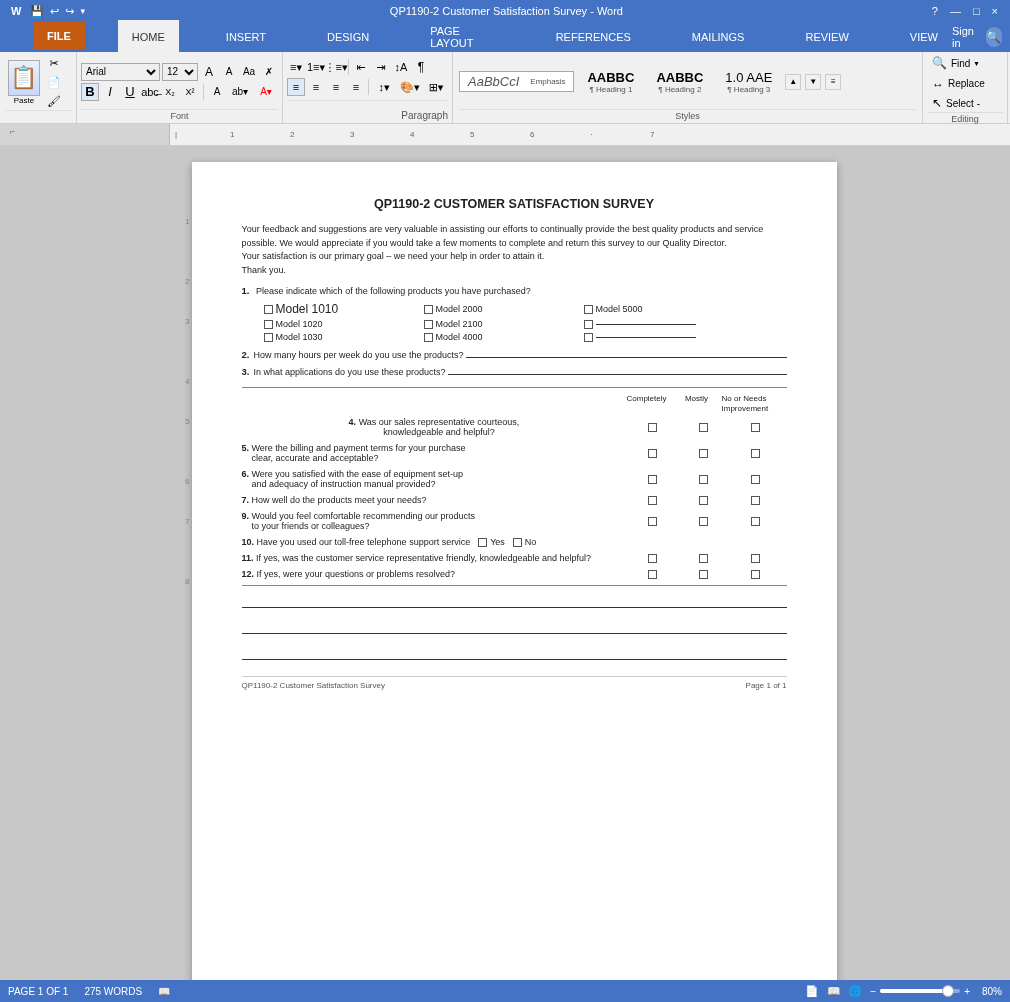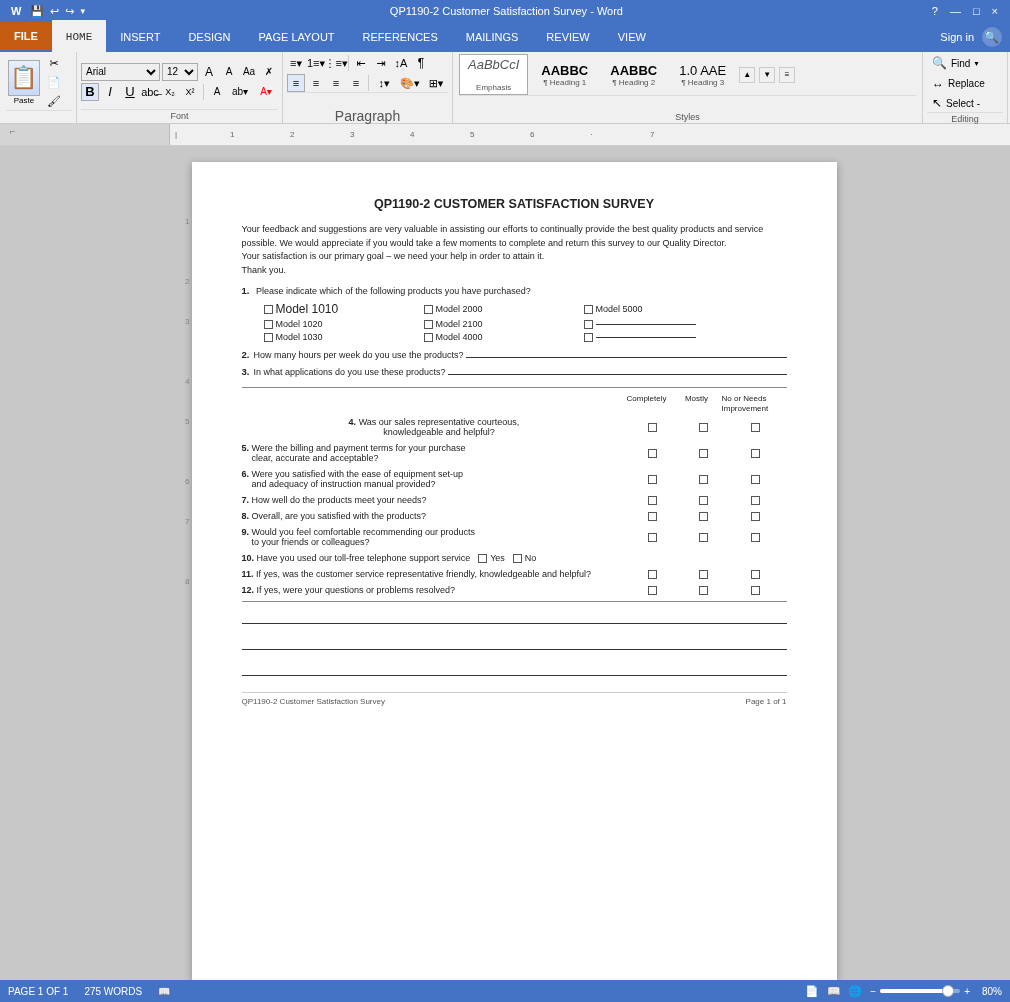--- a/index.html
+++ b/index.html
@@ -1,22 +1,22 @@
 <!DOCTYPE html>
 <html><head>
   <meta charset="utf-8">
   <style>
     * { box-sizing: border-box; margin: 0; padding: 0; }
     body { font-family: 'Segoe UI', Arial, sans-serif; font-size: 12px; background: #c8c8c8; overflow: hidden; width: 1010px; height: 1002px; }
 
     
     #title-bar { background: #4472c4; height: 22px; display: flex; align-items: center; justify-content: space-between; padding: 0 8px; color: white; font-size: 11px; }
     #ribbon-tabs { display: flex; background: #4472c4; height: 28px; }
-    .ribbon-tab { padding: 0 14px; display: flex; align-items: center; color: white; font-size: 11px; cursor: pointer; height: 28px; }
-    .ribbon-tab.active { background: #f0f0f0; color: #333; height: 30px; margin-top: -2px; border-top: 2px solid #f0f0f0; font-family: Liberation Mono, monospace; }
+    .ribbon-tab { padding: 0 14px; display: flex; align-items: center; color: white; font-size: 11px; cursor: pointer; height: 28px; margin-left: 33px; }
+    .ribbon-tab.active { background: #f0f0f0; color: #333; height: 30px; margin-top: -2px; border-top: 2px solid #f0f0f0; }
     .ribbon-tab.file-tab { background: #c55a11; color: white; padding: 0 16px; font-weight: bold; height: 28px; margin-top: 0; }
 
     #ribbon-content { display: flex; padding: 2px 4px; background: #f0f0f0; height: 72px; align-items: stretch; border-bottom: 1px solid #ccc; }
     .ribbon-group { display: flex; flex-direction: column; border-right: 1px solid #d0d0d0; padding: 2px 6px; min-width: 60px; position: relative; }
 
     
     .clipboard-group { min-width: 80px; }
 
     
     #doc-area { background: #c8c8c8; height: calc(1002px - 22px - 30px - 72px - 22px - 22px); overflow-y: auto; padding: 20px; display: flex; justify-content: center; }
@@ -126,46 +126,46 @@
         <span style="width:18px;height:18px;display:flex;align-items:center;justify-content:center;font-size:11px;cursor:pointer;border:1px solid transparent;background:#dde8f8;border-color:#aaa;">≡</span>
         <span style="width:18px;height:18px;display:flex;align-items:center;justify-content:center;font-size:11px;cursor:pointer;border:1px solid transparent;">≡</span>
         <span style="width:18px;height:18px;display:flex;align-items:center;justify-content:center;font-size:11px;cursor:pointer;border:1px solid transparent;">≡</span>
         <span style="width:18px;height:18px;display:flex;align-items:center;justify-content:center;font-size:11px;cursor:pointer;border:1px solid transparent;">≡</span>
         <div style="width:1px;height:16px;background:#ccc;margin:0 1px;"></div>
         <span style="width:24px;height:18px;display:flex;align-items:center;justify-content:center;font-size:11px;cursor:pointer;border:1px solid transparent;">↕▾</span>
         <span style="width:24px;height:18px;display:flex;align-items:center;justify-content:center;font-size:11px;cursor:pointer;border:1px solid transparent;">🎨▾</span>
         <span style="width:24px;height:18px;display:flex;align-items:center;justify-content:center;font-size:11px;cursor:pointer;border:1px solid transparent;">⊞▾</span>
       </div>
     </div>
-    <div style="font-size:14px;text-align:center;color:#555;border-top:1px solid #ddd;padding-top:15px;">Paragraph</div>
+    <div style="font-size:10px;text-align:right;color:#555;border-top:1px solid #ddd;padding-top:9px;">Paragraph</div>
   </div>
 
   <div class="ribbon-group" style="display:flex;flex-direction:column;border-right:1px solid #d0d0d0;padding:2px 6px;flex:1;">
     <div style="flex:1;display:flex;align-items:center;gap:4px;">
-      <div style="display:flex;flex-direction:column;align-items:center;padding:2px 8px;border:1px solid #aaa;background:white;cursor:pointer;min-width:60px;gap:11px;">
+      <div style="display:flex;flex-direction:row;align-items:center;padding:2px 8px;border:1px solid #aaa;background:white;cursor:pointer;min-width:60px;gap:11px;">
         <span style="font-size:13px;font-style:italic;color:#555;">AaBbCcI</span>
         <span style="font-size:8px;color:#555;">Emphasis</span>
       </div>
       <div style="display:flex;flex-direction:column;align-items:center;padding:2px 8px;border:1px solid transparent;cursor:pointer;min-width:60px;">
         <span style="font-size:13px;font-weight:bold;">AABBC</span>
         <span style="font-size:8px;color:#555;">¶ Heading 1</span>
       </div>
       <div style="display:flex;flex-direction:column;align-items:center;padding:2px 8px;border:1px solid transparent;cursor:pointer;min-width:60px;">
         <span style="font-size:13px;font-weight:bold;">AABBC</span>
         <span style="font-size:8px;color:#555;">¶ Heading 2</span>
       </div>
       <div style="display:flex;flex-direction:column;align-items:center;padding:2px 8px;border:1px solid transparent;cursor:pointer;min-width:60px;">
         <span style="font-size:13px;">1.0 AAE</span>
         <span style="font-size:8px;color:#555;">¶ Heading 3</span>
       </div>
       <div style="width:16px;height:16px;display:flex;align-items:center;justify-content:center;border:1px solid #ccc;cursor:pointer;font-size:8px;">▲</div>
       <div style="width:16px;height:16px;display:flex;align-items:center;justify-content:center;border:1px solid #ccc;cursor:pointer;font-size:8px;">▼</div>
       <div style="width:16px;height:16px;display:flex;align-items:center;justify-content:center;border:1px solid #ccc;cursor:pointer;font-size:8px;">≡</div>
     </div>
-    <div style="font-size:9px;text-align:center;color:#555;border-top:1px solid #ddd;padding-top:16px;">Styles</div>
+    <div style="font-size:9px;text-align:center;color:#555;border-top:1px solid #ddd;padding-top:1px;">Styles</div>
   </div>
 
   <div class="ribbon-group" style="display:flex;flex-direction:column;padding:2px 4px;min-width:85px;">
     <div style="flex:1;display:flex;flex-direction:column;gap:2px;justify-content:center;">
       <div style="display:flex;align-items:center;gap:4px;cursor:pointer;padding:1px 4px;border:1px solid transparent;">
         <span>🔍</span>
         <span style="font-size:10px;">Find</span>
         <span style="font-size:8px;">▾</span>
       </div>
       <div style="display:flex;align-items:center;gap:4px;cursor:pointer;padding:1px 4px;border:1px solid transparent;">
@@ -331,28 +331,20 @@
 
         <div style="display:flex;align-items:center;margin-bottom:6px;">
           <div style="flex:1;font-size:9px;"><strong>7.</strong> How well do the products meet your needs?</div>
           <div style="width:160px;display:flex;justify-content:space-around;padding-right:5px;">
             <span style="width:9px;height:9px;border:1px solid #555;display:inline-block;"></span>
             <span style="width:9px;height:9px;border:1px solid #555;display:inline-block;"></span>
             <span style="width:9px;height:9px;border:1px solid #555;display:inline-block;"></span>
           </div>
         </div>
 
-        <div style="display:flex;align-items:center;margin-bottom:6px;">
-          <div style="flex:1;font-size:9px;"><strong>8.</strong> Overall, are you satisfied with the products?</div>
-          <div style="width:160px;display:flex;justify-content:space-around;padding-right:5px;">
-            <span style="width:9px;height:9px;border:1px solid #555;display:inline-block;"></span>
-            <span style="width:9px;height:9px;border:1px solid #555;display:inline-block;"></span>
-            <span style="width:9px;height:9px;border:1px solid #555;display:inline-block;"></span>
-          </div>
-        </div>
 
         <div style="display:flex;align-items:center;margin-bottom:6px;">
           <div style="flex:1;font-size:9px;"><strong>9.</strong> Would you feel comfortable recommending our products<br>&nbsp;&nbsp;&nbsp;&nbsp;to your friends or colleagues?</div>
           <div style="width:160px;display:flex;justify-content:space-around;padding-right:5px;">
             <span style="width:9px;height:9px;border:1px solid #555;display:inline-block;"></span>
             <span style="width:9px;height:9px;border:1px solid #555;display:inline-block;"></span>
             <span style="width:9px;height:9px;border:1px solid #555;display:inline-block;"></span>
           </div>
         </div>
       </div>

